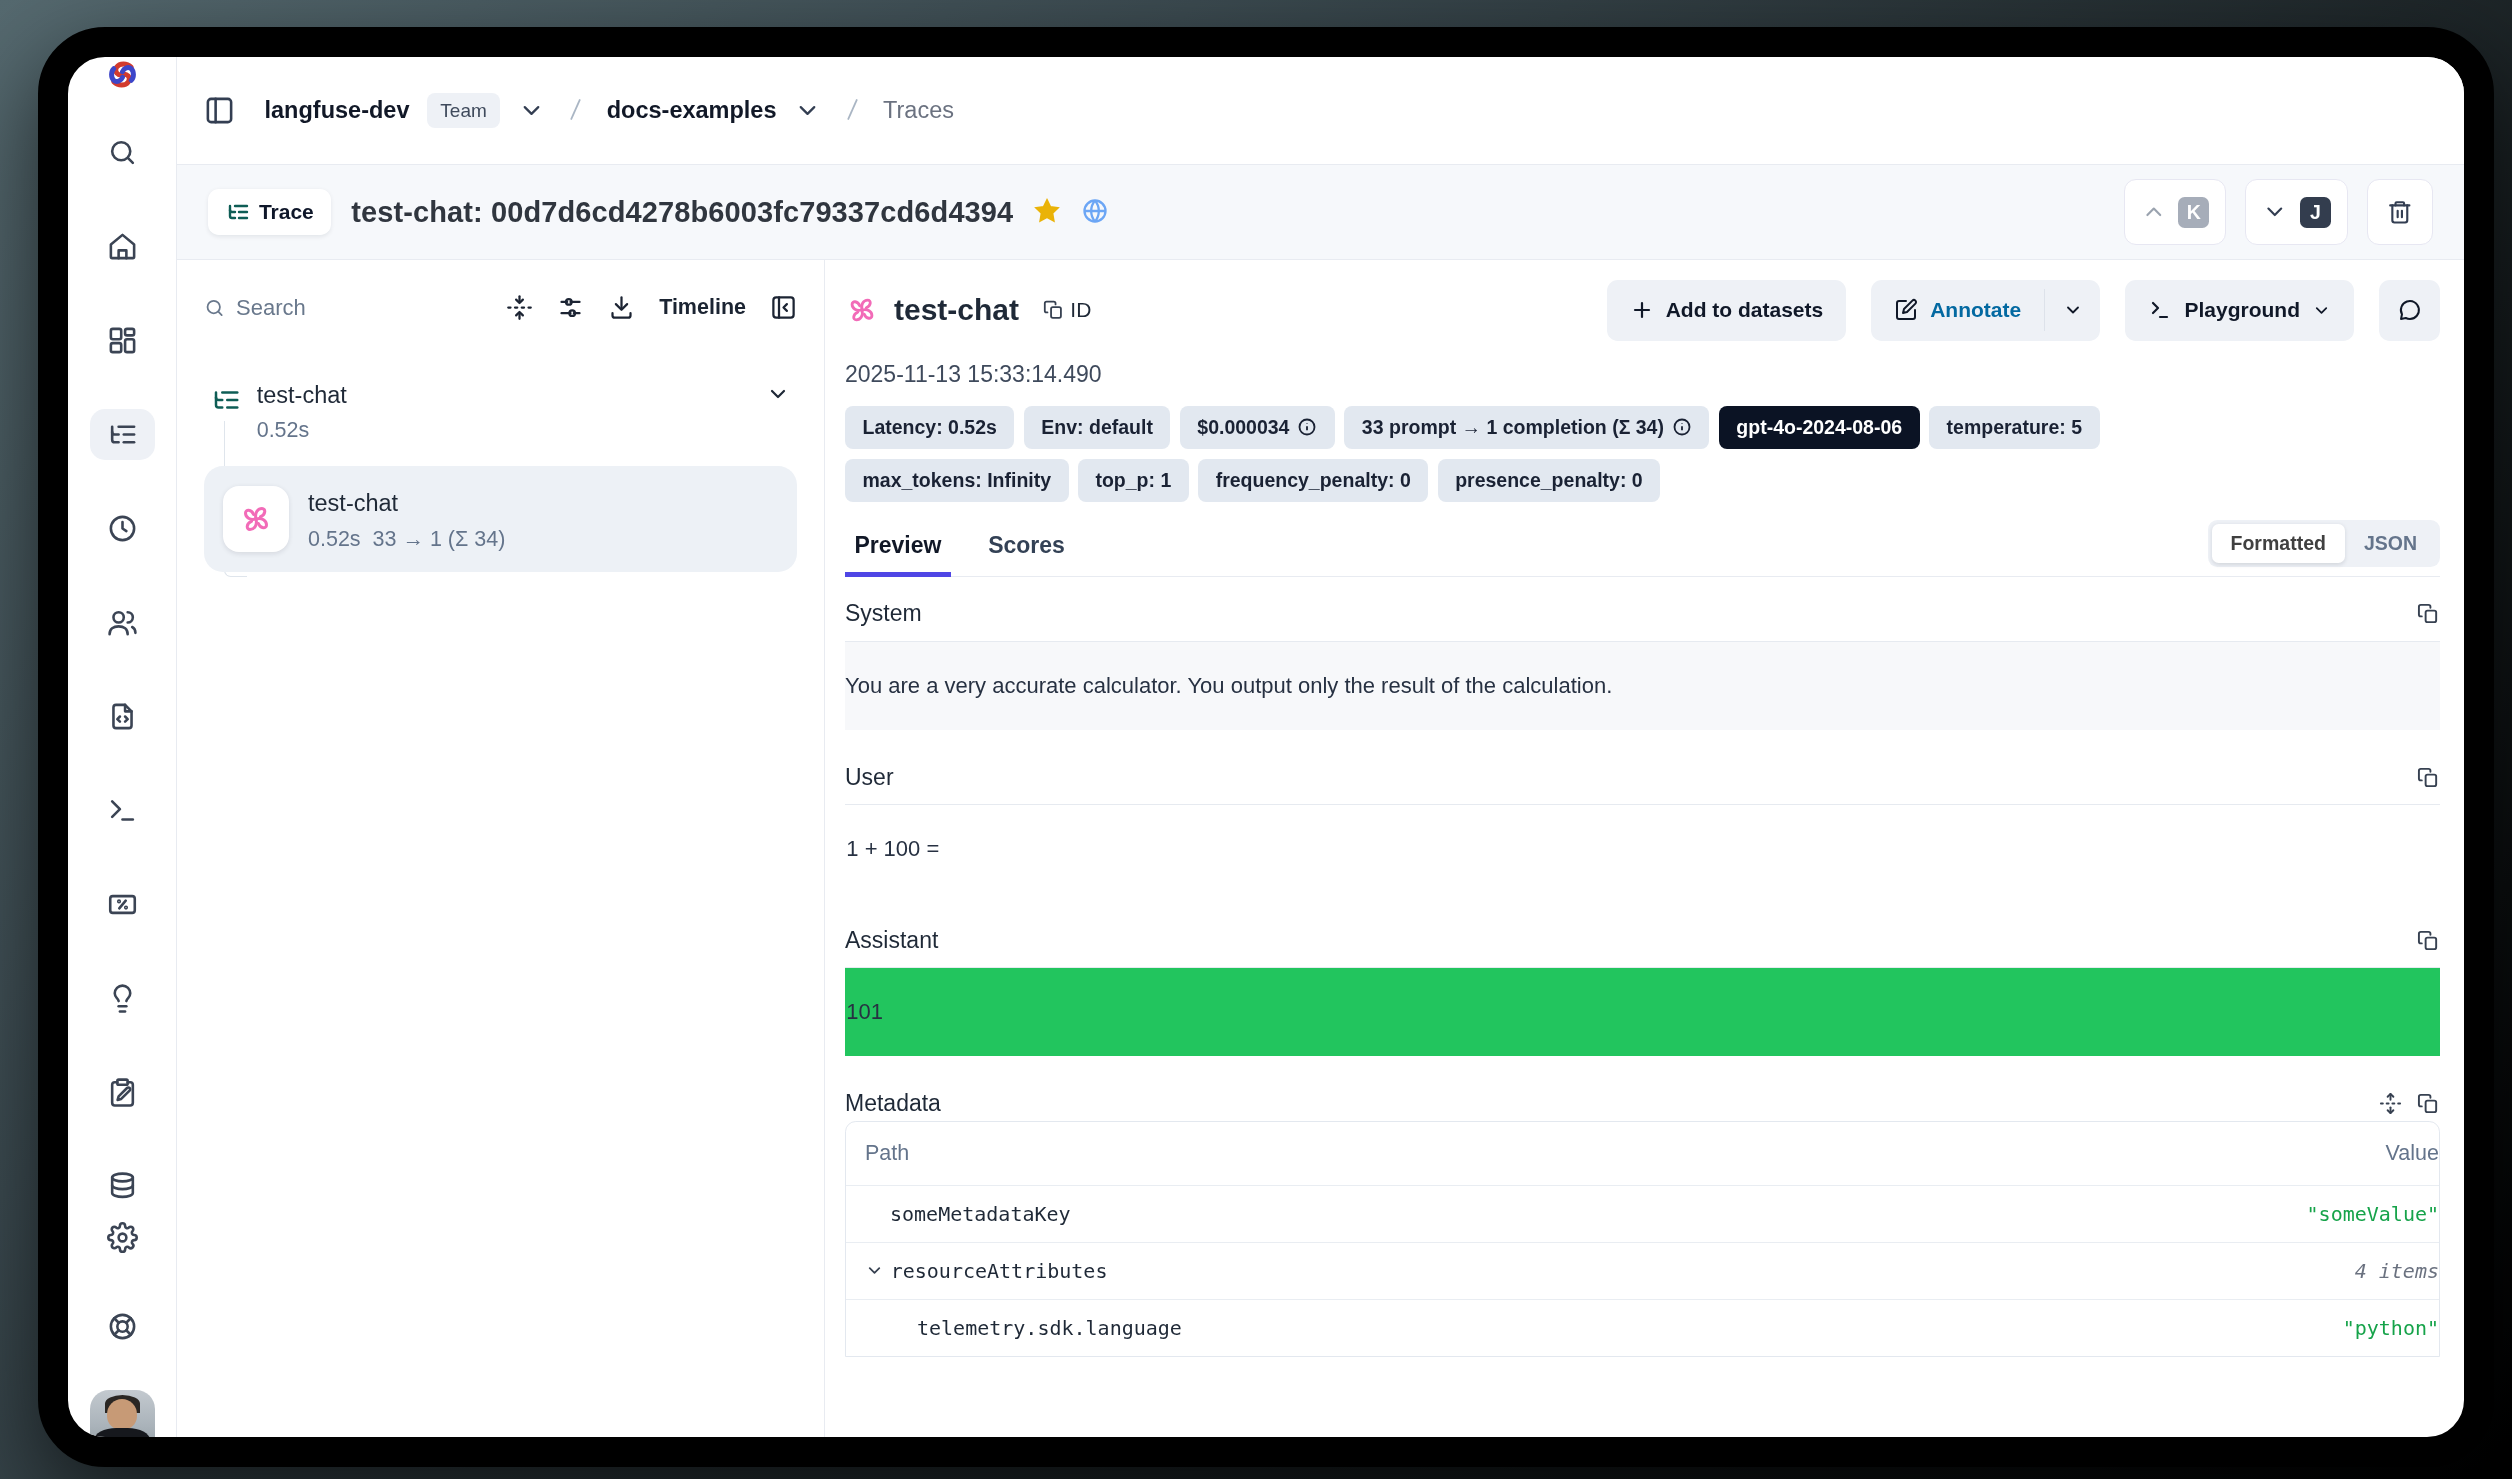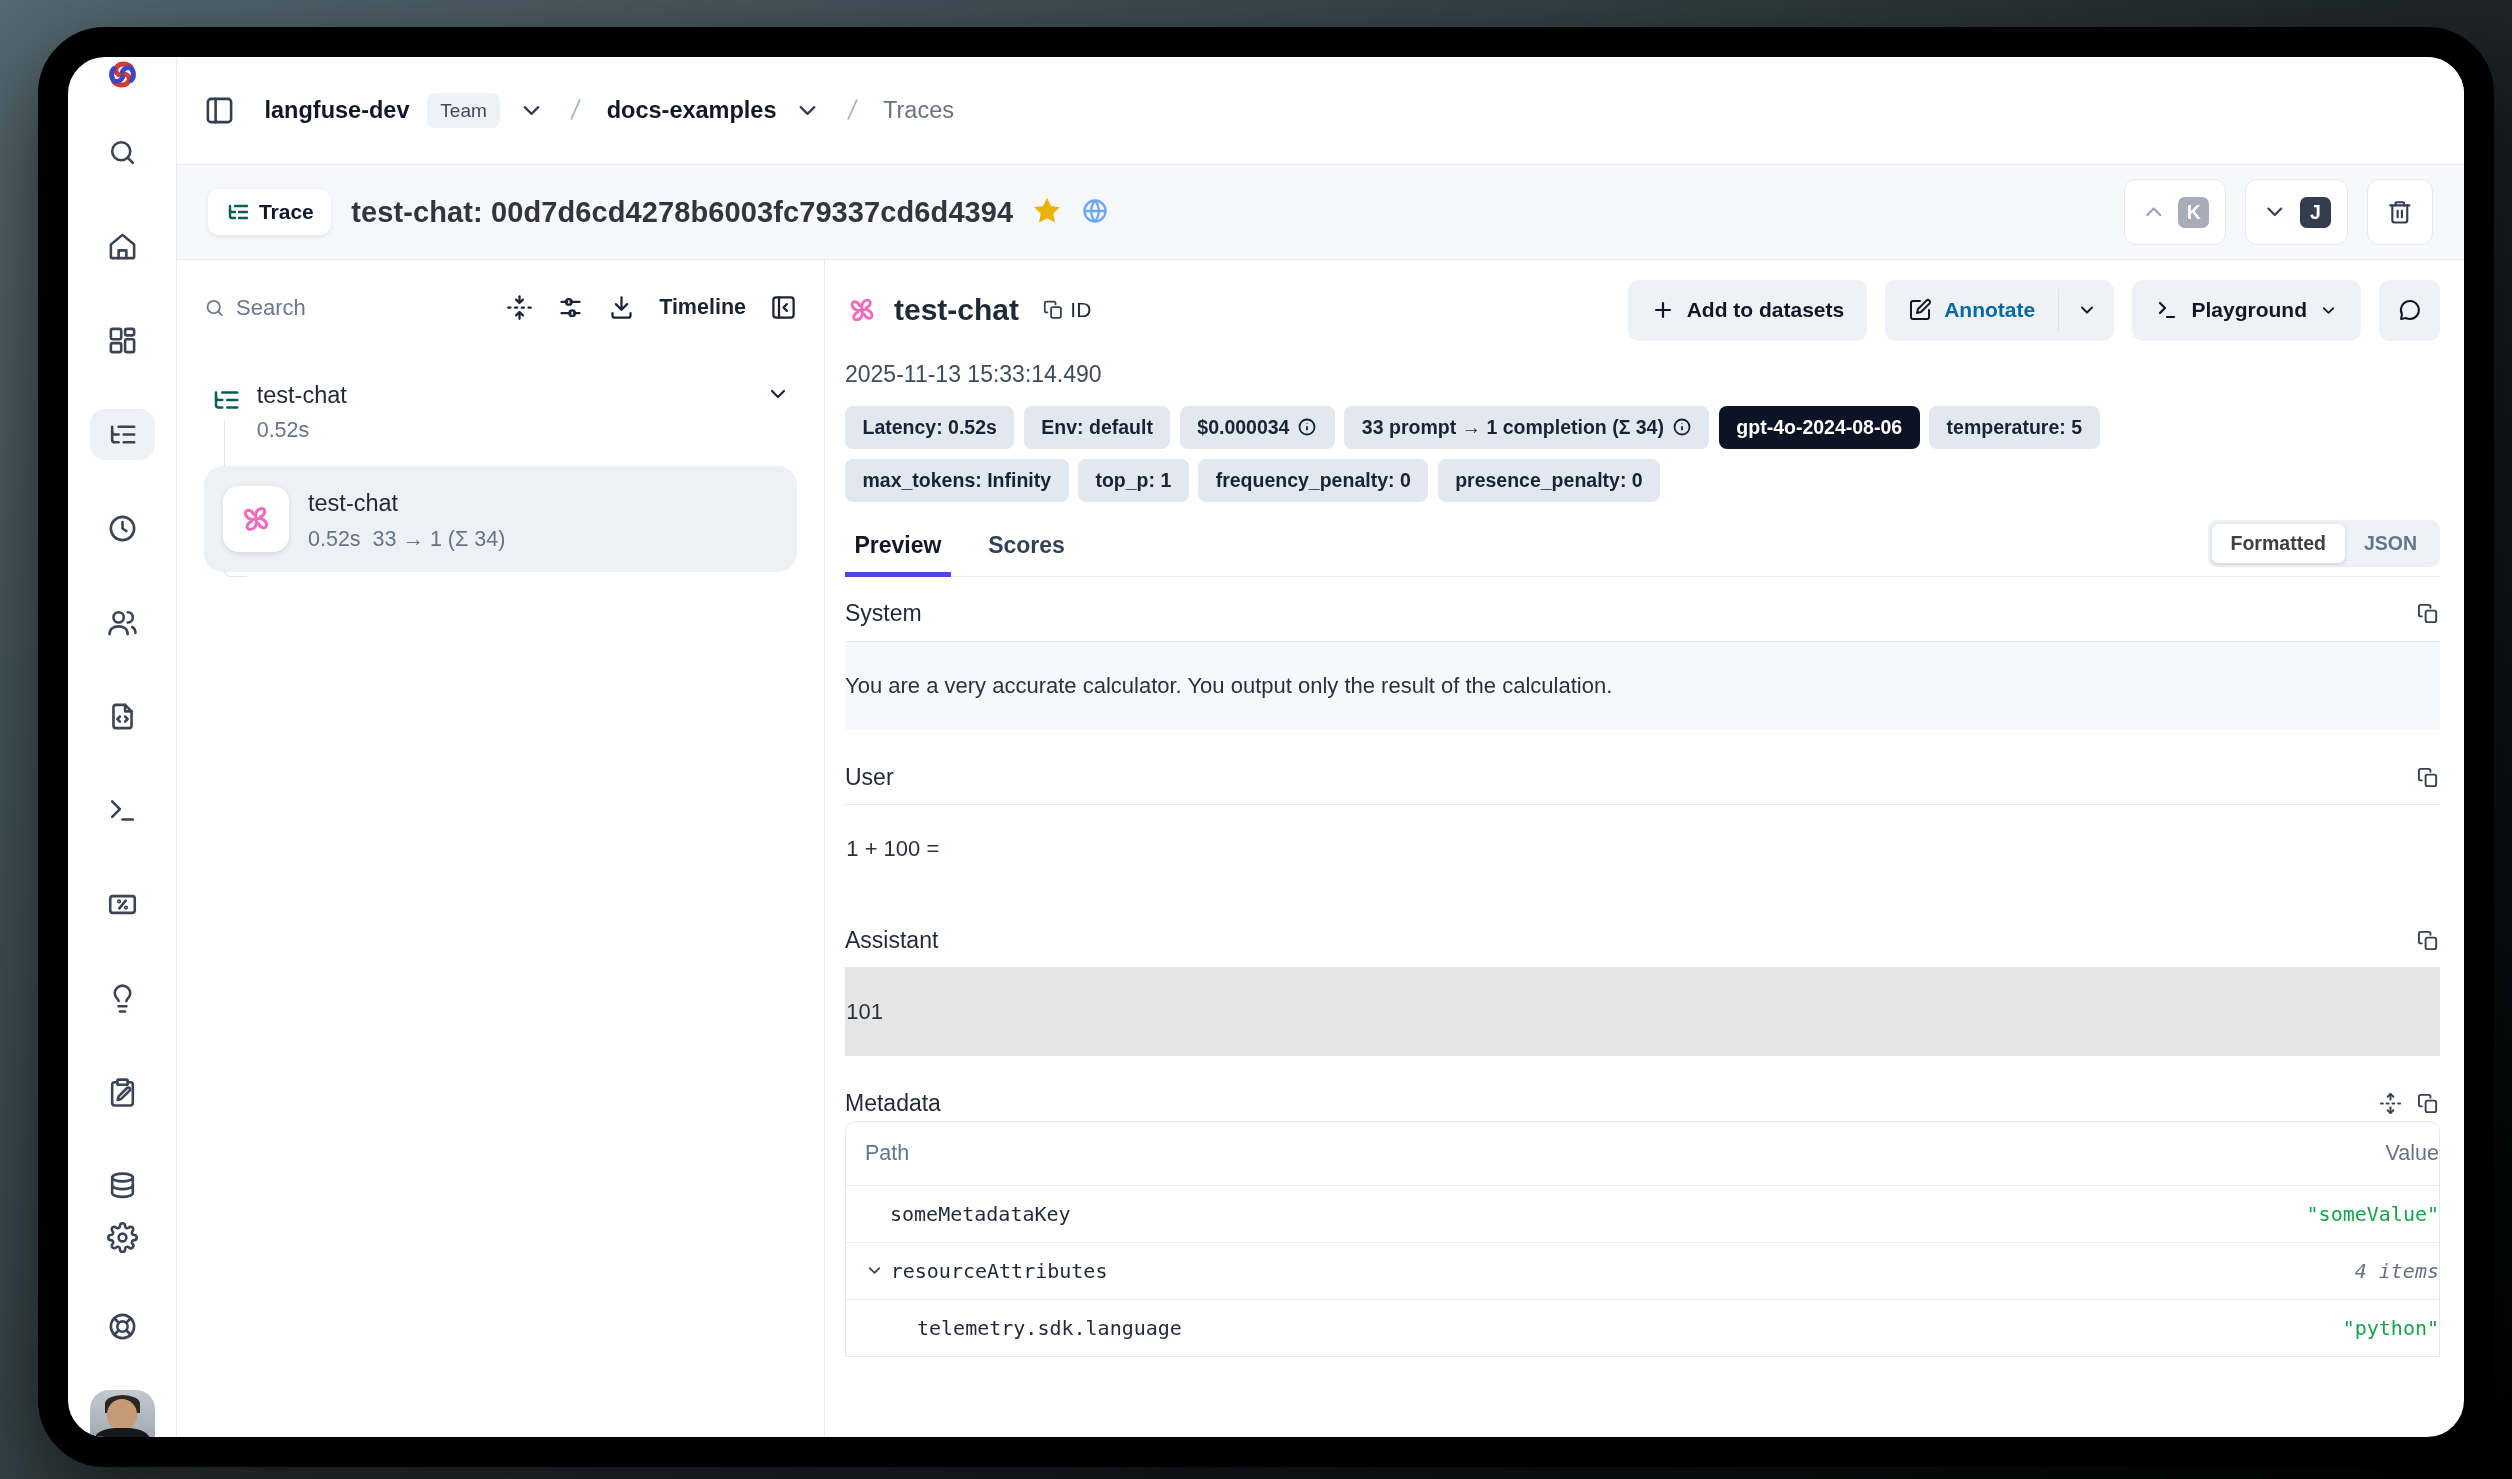--- a/index.html
+++ b/index.html
@@ -91,21 +91,21 @@
   .tree-child .tnode-name { margin-top: 4px; }
   
   .mainpanel { flex: 1; min-width: 0; padding: 19px 24px 0 20px; display: flex; flex-direction: column; }
   .obs-header { display: flex; align-items: center; height: 62px; }
   .obs-title-group { display: flex; align-items: center; gap: 15px; }
   .obs-title-group .pinwheel { width: 34px; height: 34px; }
   .obs-title { font-size: 30px; font-weight: 700; color: #1f2937; }
   .idwrap { display: flex; align-items: center; gap: 5.4px; margin-left: 9.4px; cursor: pointer; }
   .idwrap svg { width: 21.5px; height: 21.5px; stroke: #374151; }
   .idwrap span { font-size: 21px; font-weight: 500; color: #1f2937; }
-  .obs-actions { margin-left: auto; display: flex; align-items: center; gap: 18px; }
+  .obs-actions { margin-left: auto; display: flex; align-items: center; gap: 25px; }
   .btn { background: #eef1f6; border: none; border-radius: 10.8px; height: 61px; padding: 0 23px; display: flex; align-items: center; gap: 12px; font-size: 21px; font-weight: 600; color: #101828; cursor: pointer; font-family: "Liberation Sans", sans-serif; }
   .btn svg { width: 24px; height: 24px; stroke: #101828; }
   .splitbtn { display: flex; background: #eef1f6; border-radius: 10.8px; height: 61px; overflow: hidden; }
   .splitbtn .seg { display: flex; align-items: center; gap: 12px; padding: 0 23px; font-size: 21px; font-weight: 600; color: #0369a1; cursor: pointer; }
   .splitbtn .seg svg { width: 24px; height: 24px; }
   .splitbtn .divider { width: 1.3px; background: #dde2ea; margin: 9.4px 0; }
   .splitbtn .seg.caret { padding: 0 17.5px; }
   .btn.iconbtn { width: 61px; padding: 0; justify-content: center; }
   .obs-timestamp { margin-top: 20px; font-size: 23px; font-weight: 500; color: #3f4a5c; }
   
@@ -124,21 +124,21 @@
   .viewtoggle .opt.active { background: #fff; color: #404040; box-shadow: 0 1.3px 4px rgba(15,23,42,.12); }
   
   .sections { margin-top: 23px; flex: 1; min-height: 0; overflow: hidden; }
   .sec-head { display: flex; align-items: center; justify-content: space-between; }
   .sec-label { font-size: 23px; font-weight: 500; color: #1f2937; }
   .sec-icons { display: flex; align-items: center; gap: 15px; }
   .sec-icons svg { width: 23px; height: 23px; stroke: #374151; cursor: pointer; }
   .sec-box { margin-top: 13.4px; border-top: 1.3px solid #e6eaf0; padding: 31px 1.3px 31px 1.3px; font-size: 22px; color: #273142; }
   .sec-box.gray { background: #f7f8fa; padding-left: 0; }
   .sec-box.gray .inner, .sec-box .inner { padding: 0 0 0 0; }
-  .sec-box.green { background: #e5e5e5; }
+  .sec-box.green { background: #22c55e; }
   .sec { margin-bottom: 34px; }
   
   .meta { margin-top: 8px; text-align: right; }
   .meta-table { margin-top: 4px; border: 1.3px solid #e3e8ef; border-radius: 10.8px 10.8px 0 0; overflow: hidden; }
   .mrow { display: flex; border-bottom: 1.3px solid #e9edf2; }
   .mrow:last-child { border-bottom: none; }
   .mcell-path { width: 561px; flex: none; padding: 16px 0 16px 19px; display: flex; align-items: center; gap: 6.7px; }
   .mcell-value { flex: 1; padding: 16px 0; }
   .mhead .mcell-path, .mhead .mcell-value { font-size: 21.5px; font-weight: 500; color: #64748b; font-family: "Liberation Sans", sans-serif; padding-top: 19px; padding-bottom: 19px; }
   .mono { font-family: "DejaVu Sans Mono", monospace; font-size: 20px; color: #1f2937; }

